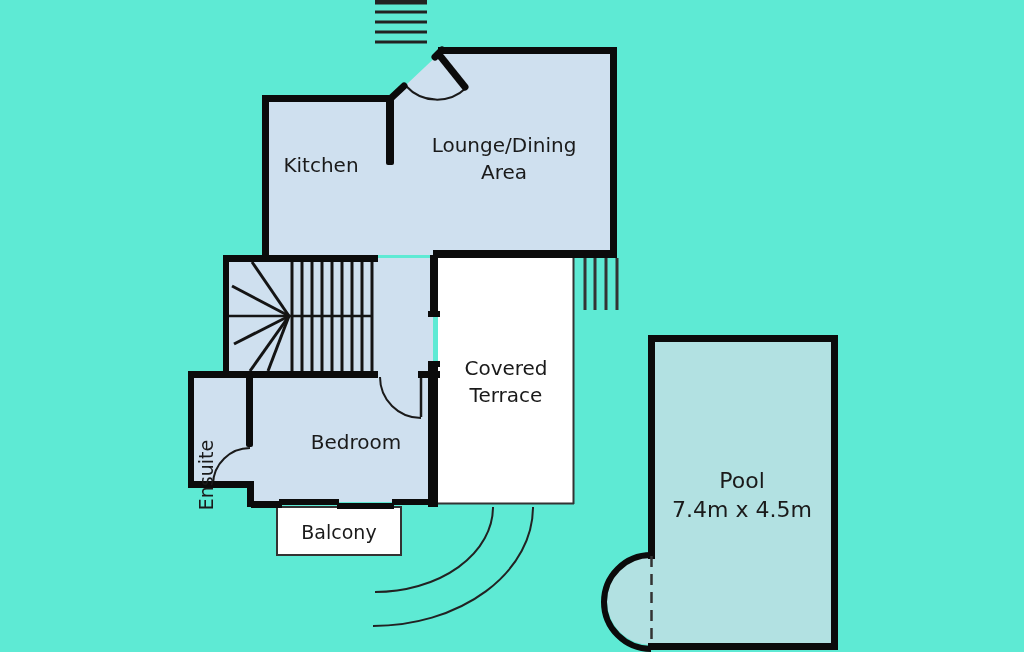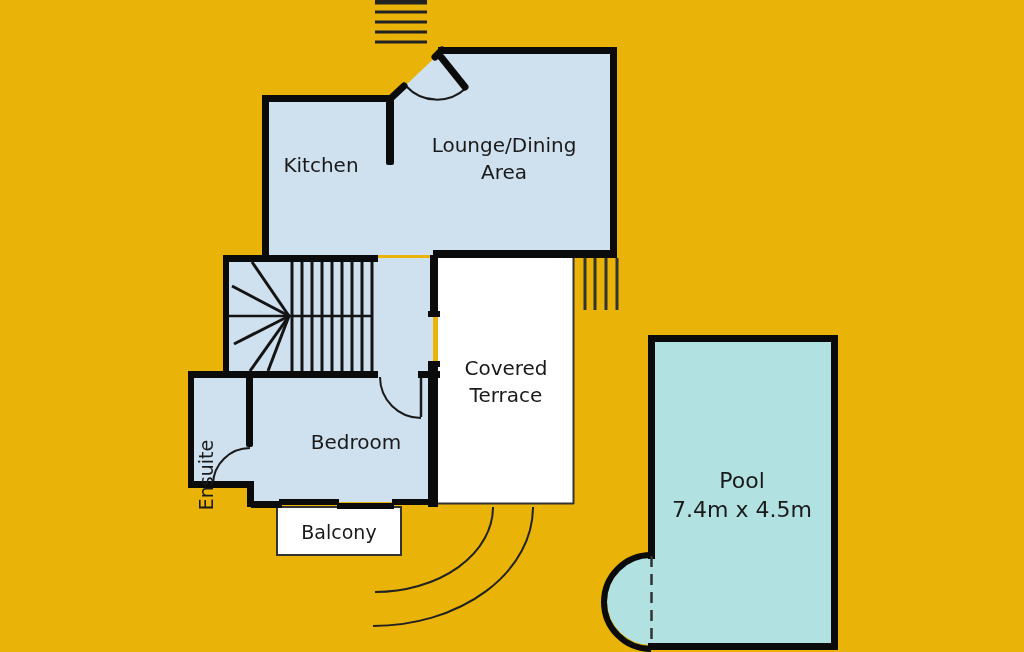--- a/index.html
+++ b/index.html
@@ -1,17 +1,17 @@
 <!DOCTYPE html>
 <html><head>
 <meta charset="utf-8">
 <style>
   html,body{margin:0;padding:0;background:#fff;}
   .plan-wrap{
-    position:relative;width:1024px;height:652px;background:#eab308;
+    position:relative;width:1024px;height:652px;background:#5eead4;
     font-family:"DejaVu Sans","Liberation Sans",sans-serif;overflow:hidden;
   }
   svg{display:block}
   .wall{fill:#0b0b0b;}
   .thin{stroke:#333;stroke-width:2;fill:none;}
   .tread{stroke:#141414;stroke-width:3;}
   .ray{stroke:#141414;stroke-width:3;}
   .arc{stroke:#1a1a1a;stroke-width:2;fill:none;}
   .leaf-thick{stroke:#0b0b0b;stroke-width:7;stroke-linecap:round;}
   .hatch-h{stroke:#222;stroke-width:3;}

